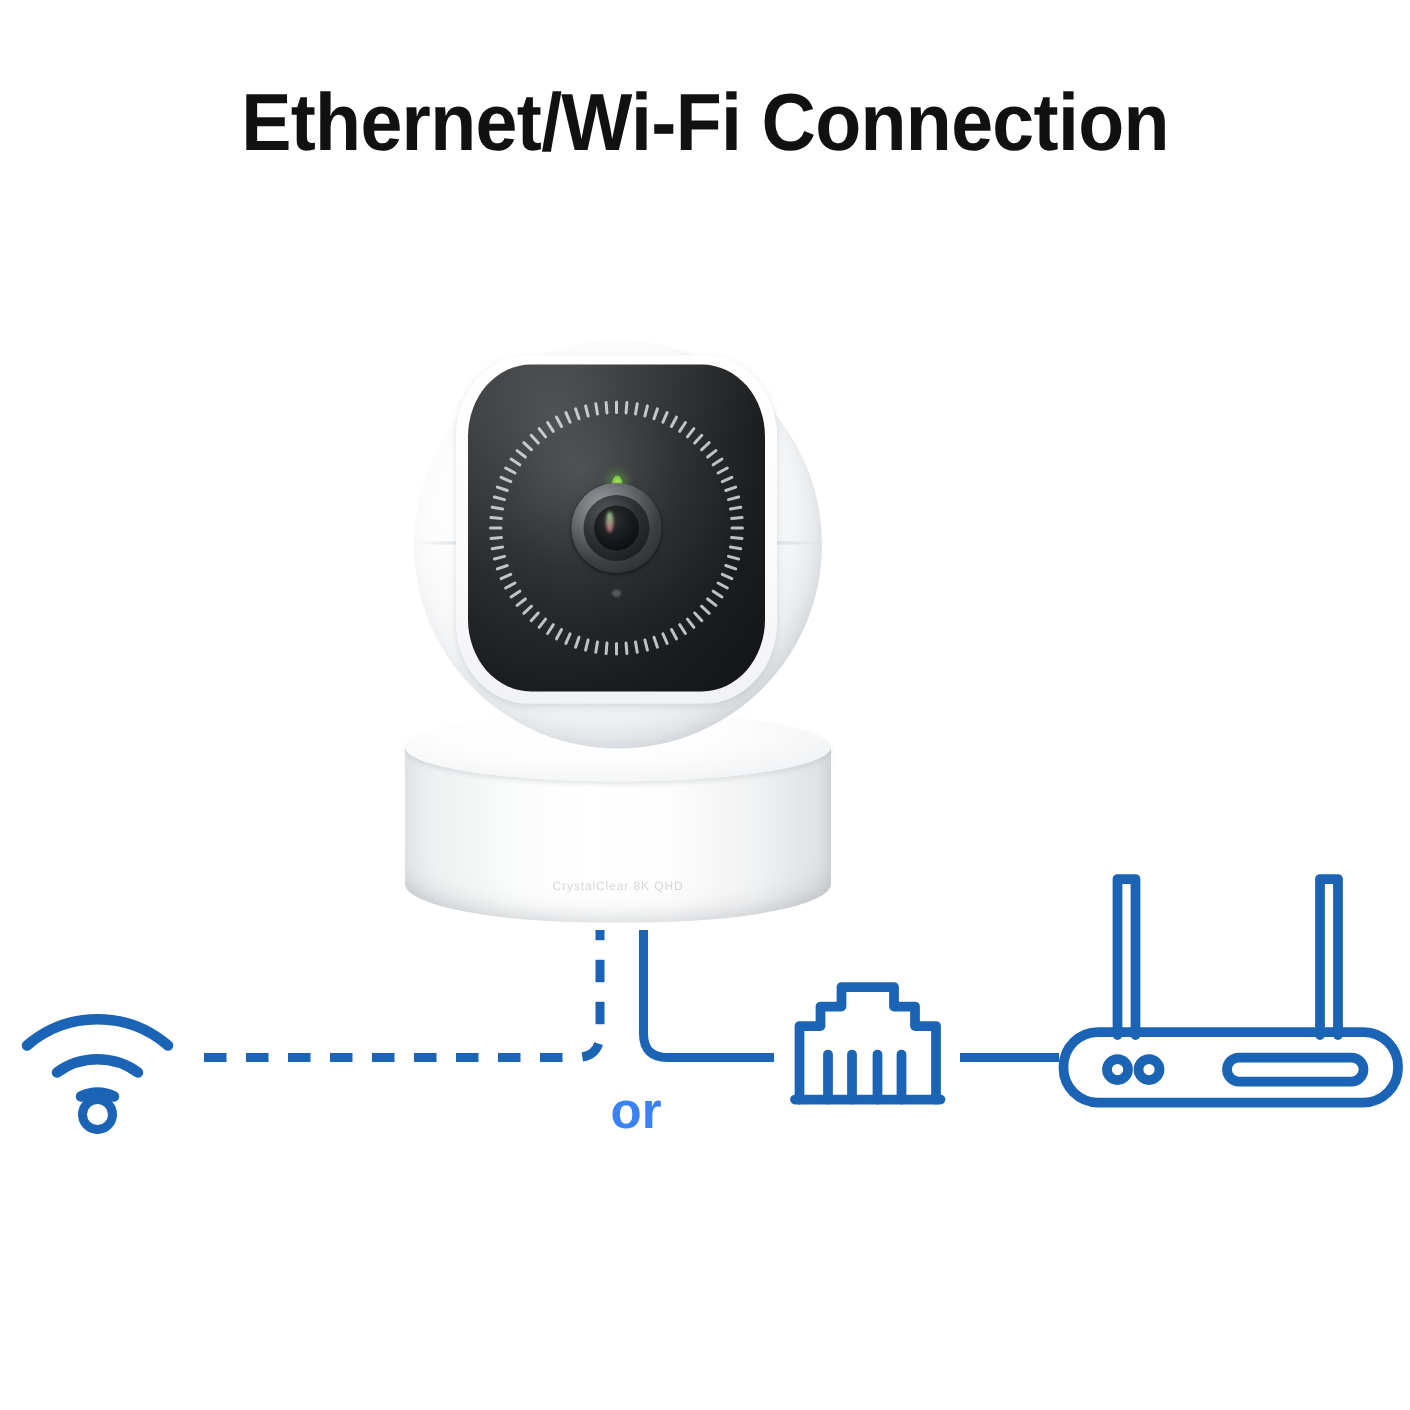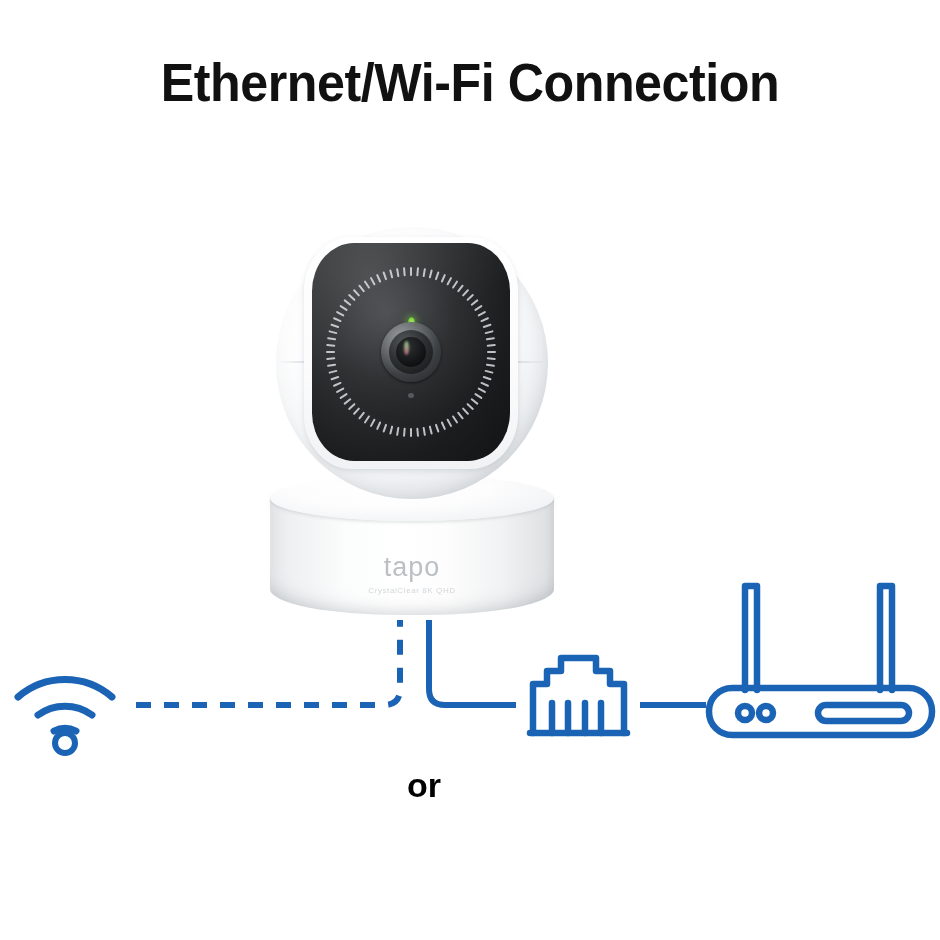--- a/index.html
+++ b/index.html
@@ -302,22 +302,21 @@
   .or-label {
     position: absolute;
     left: 376px;
     top: 722px;
     width: 96px;
     text-align: center;
     font-family: "Liberation Sans", "DejaVu Sans", sans-serif;
     font-weight: 700;
     font-size: 34px;
     line-height: 38px;
-    color: #000000;
-    margin-top: 44px;
+    color: #3b82f6;
   }
 </style>
 </head>
 <body>
 
 <div id="stage">
 
   <div class="page-title">Ethernet/Wi-Fi Connection</div>
 
   <svg id="diagram" viewBox="0 0 940 940">
@@ -476,17 +475,16 @@
 
       <div class="cam-lens-outer"></div>
       <div class="cam-lens-mid"></div>
       <div class="cam-lens-glass">
         <div class="cam-lens-flare"></div>
       </div>
 
       <div class="cam-dot"></div>
     </div>
 
-    <div class="cam-brand">tapo</div>
     <div class="cam-tagline">CrystalClear 8K QHD</div>
   </div>
 
 </div>
 
 </body></html>

